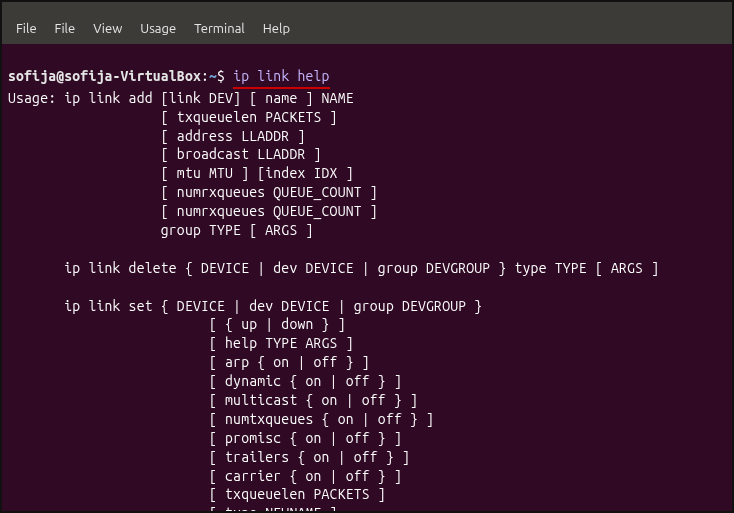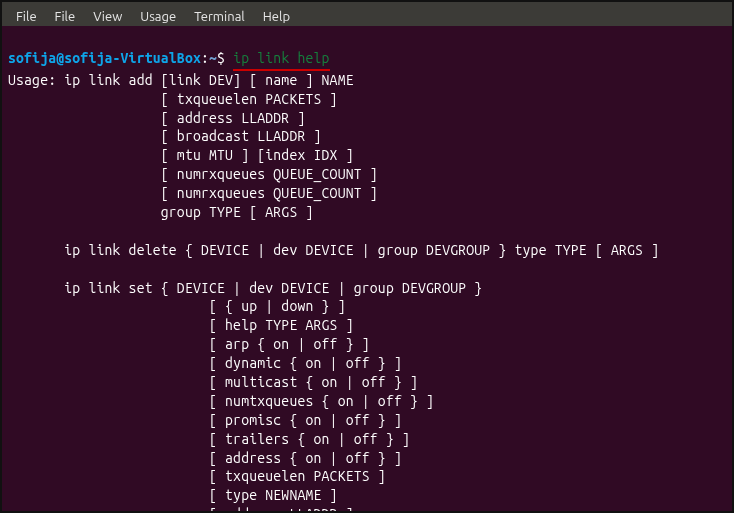--- a/index.html
+++ b/index.html
@@ -14,36 +14,36 @@
       font-size: 14px;
       line-height: 1.35;
     }
     .menubar {
       background: #3c3b37;
       color: #e6e6e6;
       display: flex;
       padding: 4px 6px;
       font-family: "Ubuntu", "Cantarell", sans-serif;
       font-size: 13px;
-      height: 24px;
-      align-items: flex-start;
+      height: 42px;
+      align-items: flex-end;
       gap: 2px;
     }
     .menubar .menu-item {
       padding: 2px 8px;
       cursor: default;
     }
     .terminal {
       padding: 4px 6px 6px 6px;
       white-space: pre;
       letter-spacing: 0.2px;
     }
-    .prompt-user { color: #0ea5e9; font-weight: bold; }
+    .prompt-user { color: #e5e5e5; font-weight: bold; }
     .prompt-path { color: #729fcf; font-weight: bold; }
-    .cmd { color: #15803d; }
+    .cmd { color: #c4b5fd; }
     .underline {
       border-bottom: 2px solid #cc0000;
       padding-bottom: 1px;
       display: inline-block;
     }
     .out { color: #ffffff; }
   </style>
 </head>
 <body>
 
@@ -71,18 +71,18 @@
 <span class="out"></span>
 <span class="out">       ip link set { DEVICE | dev DEVICE | group DEVGROUP }</span>
 <span class="out">                         [ { up | down } ]</span>
 <span class="out">                         [ help TYPE ARGS ]</span>
 <span class="out">                         [ arp { on | off } ]</span>
 <span class="out">                         [ dynamic { on | off } ]</span>
 <span class="out">                         [ multicast { on | off } ]</span>
 <span class="out">                         [ numtxqueues { on | off } ]</span>
 <span class="out">                         [ promisc { on | off } ]</span>
 <span class="out">                         [ trailers { on | off } ]</span>
-<span class="out">                         [ address { on | off } ]</span>
+<span class="out">                         [ carrier { on | off } ]</span>
 <span class="out">                         [ txqueuelen PACKETS ]</span>
 <span class="out">                         [ type NEWNAME ]</span>
 <span class="out">                         [ address LLADDR ]</span>
 
 </div>
 
 </body></html>

